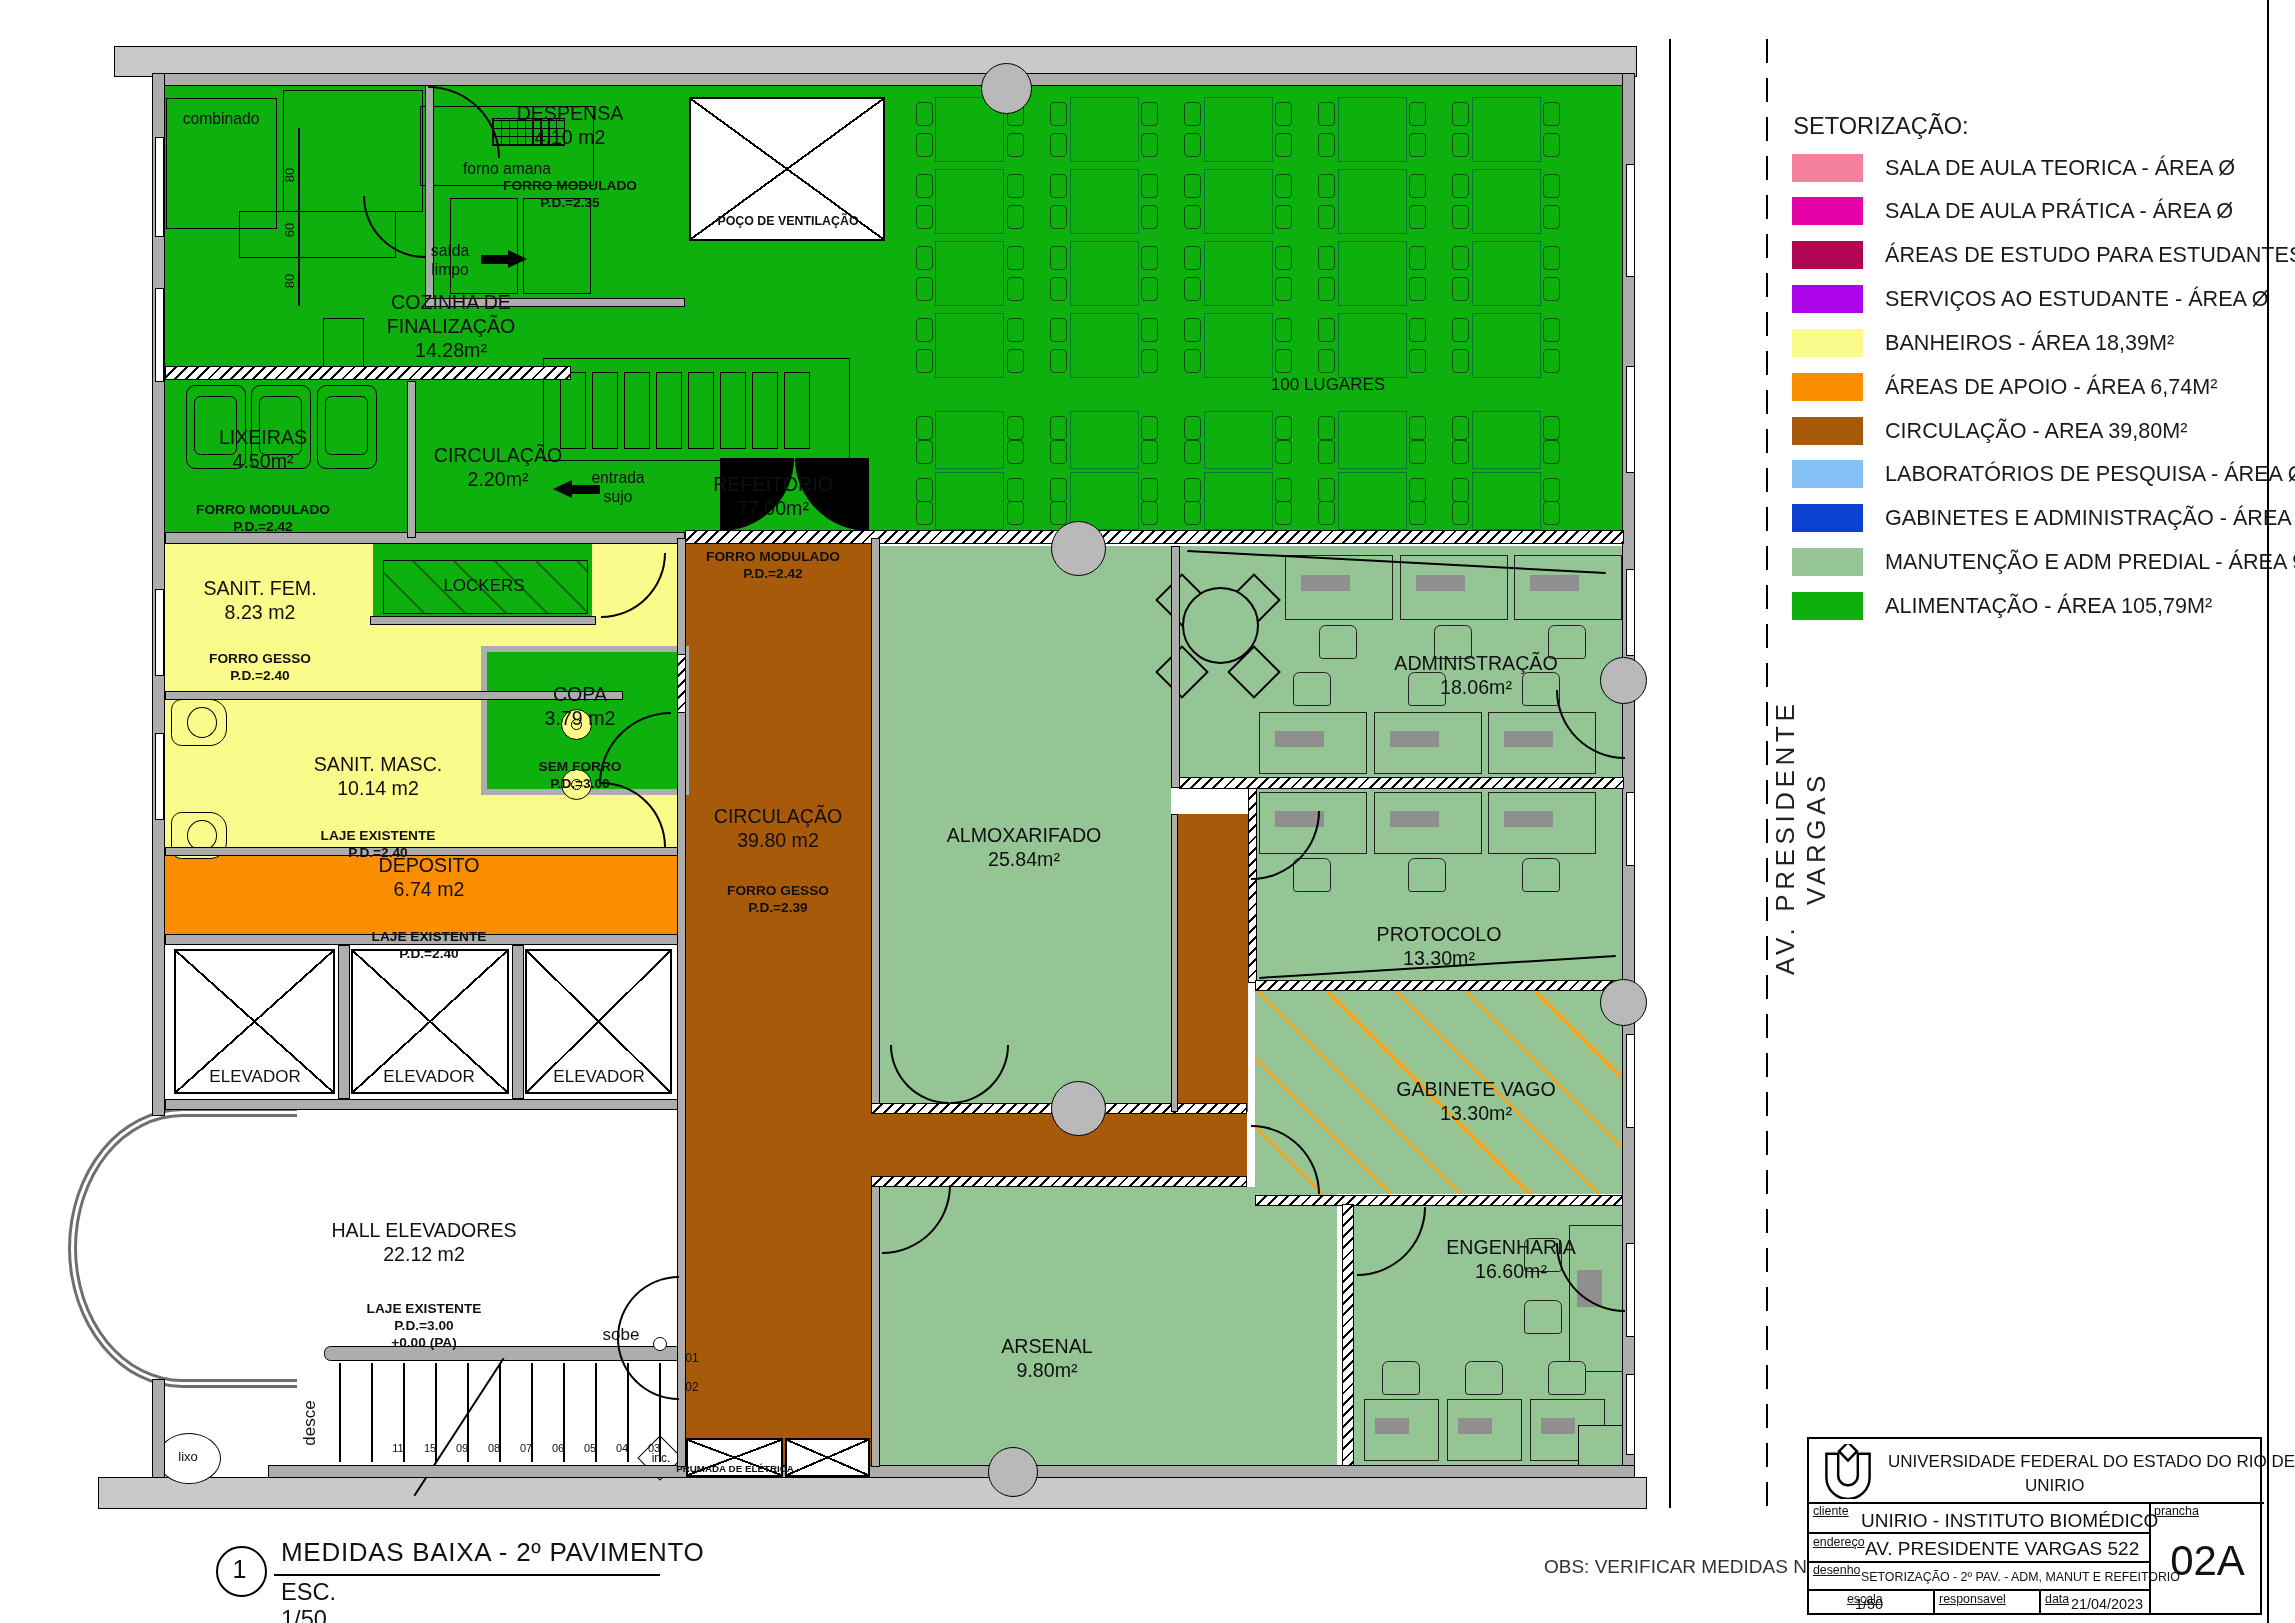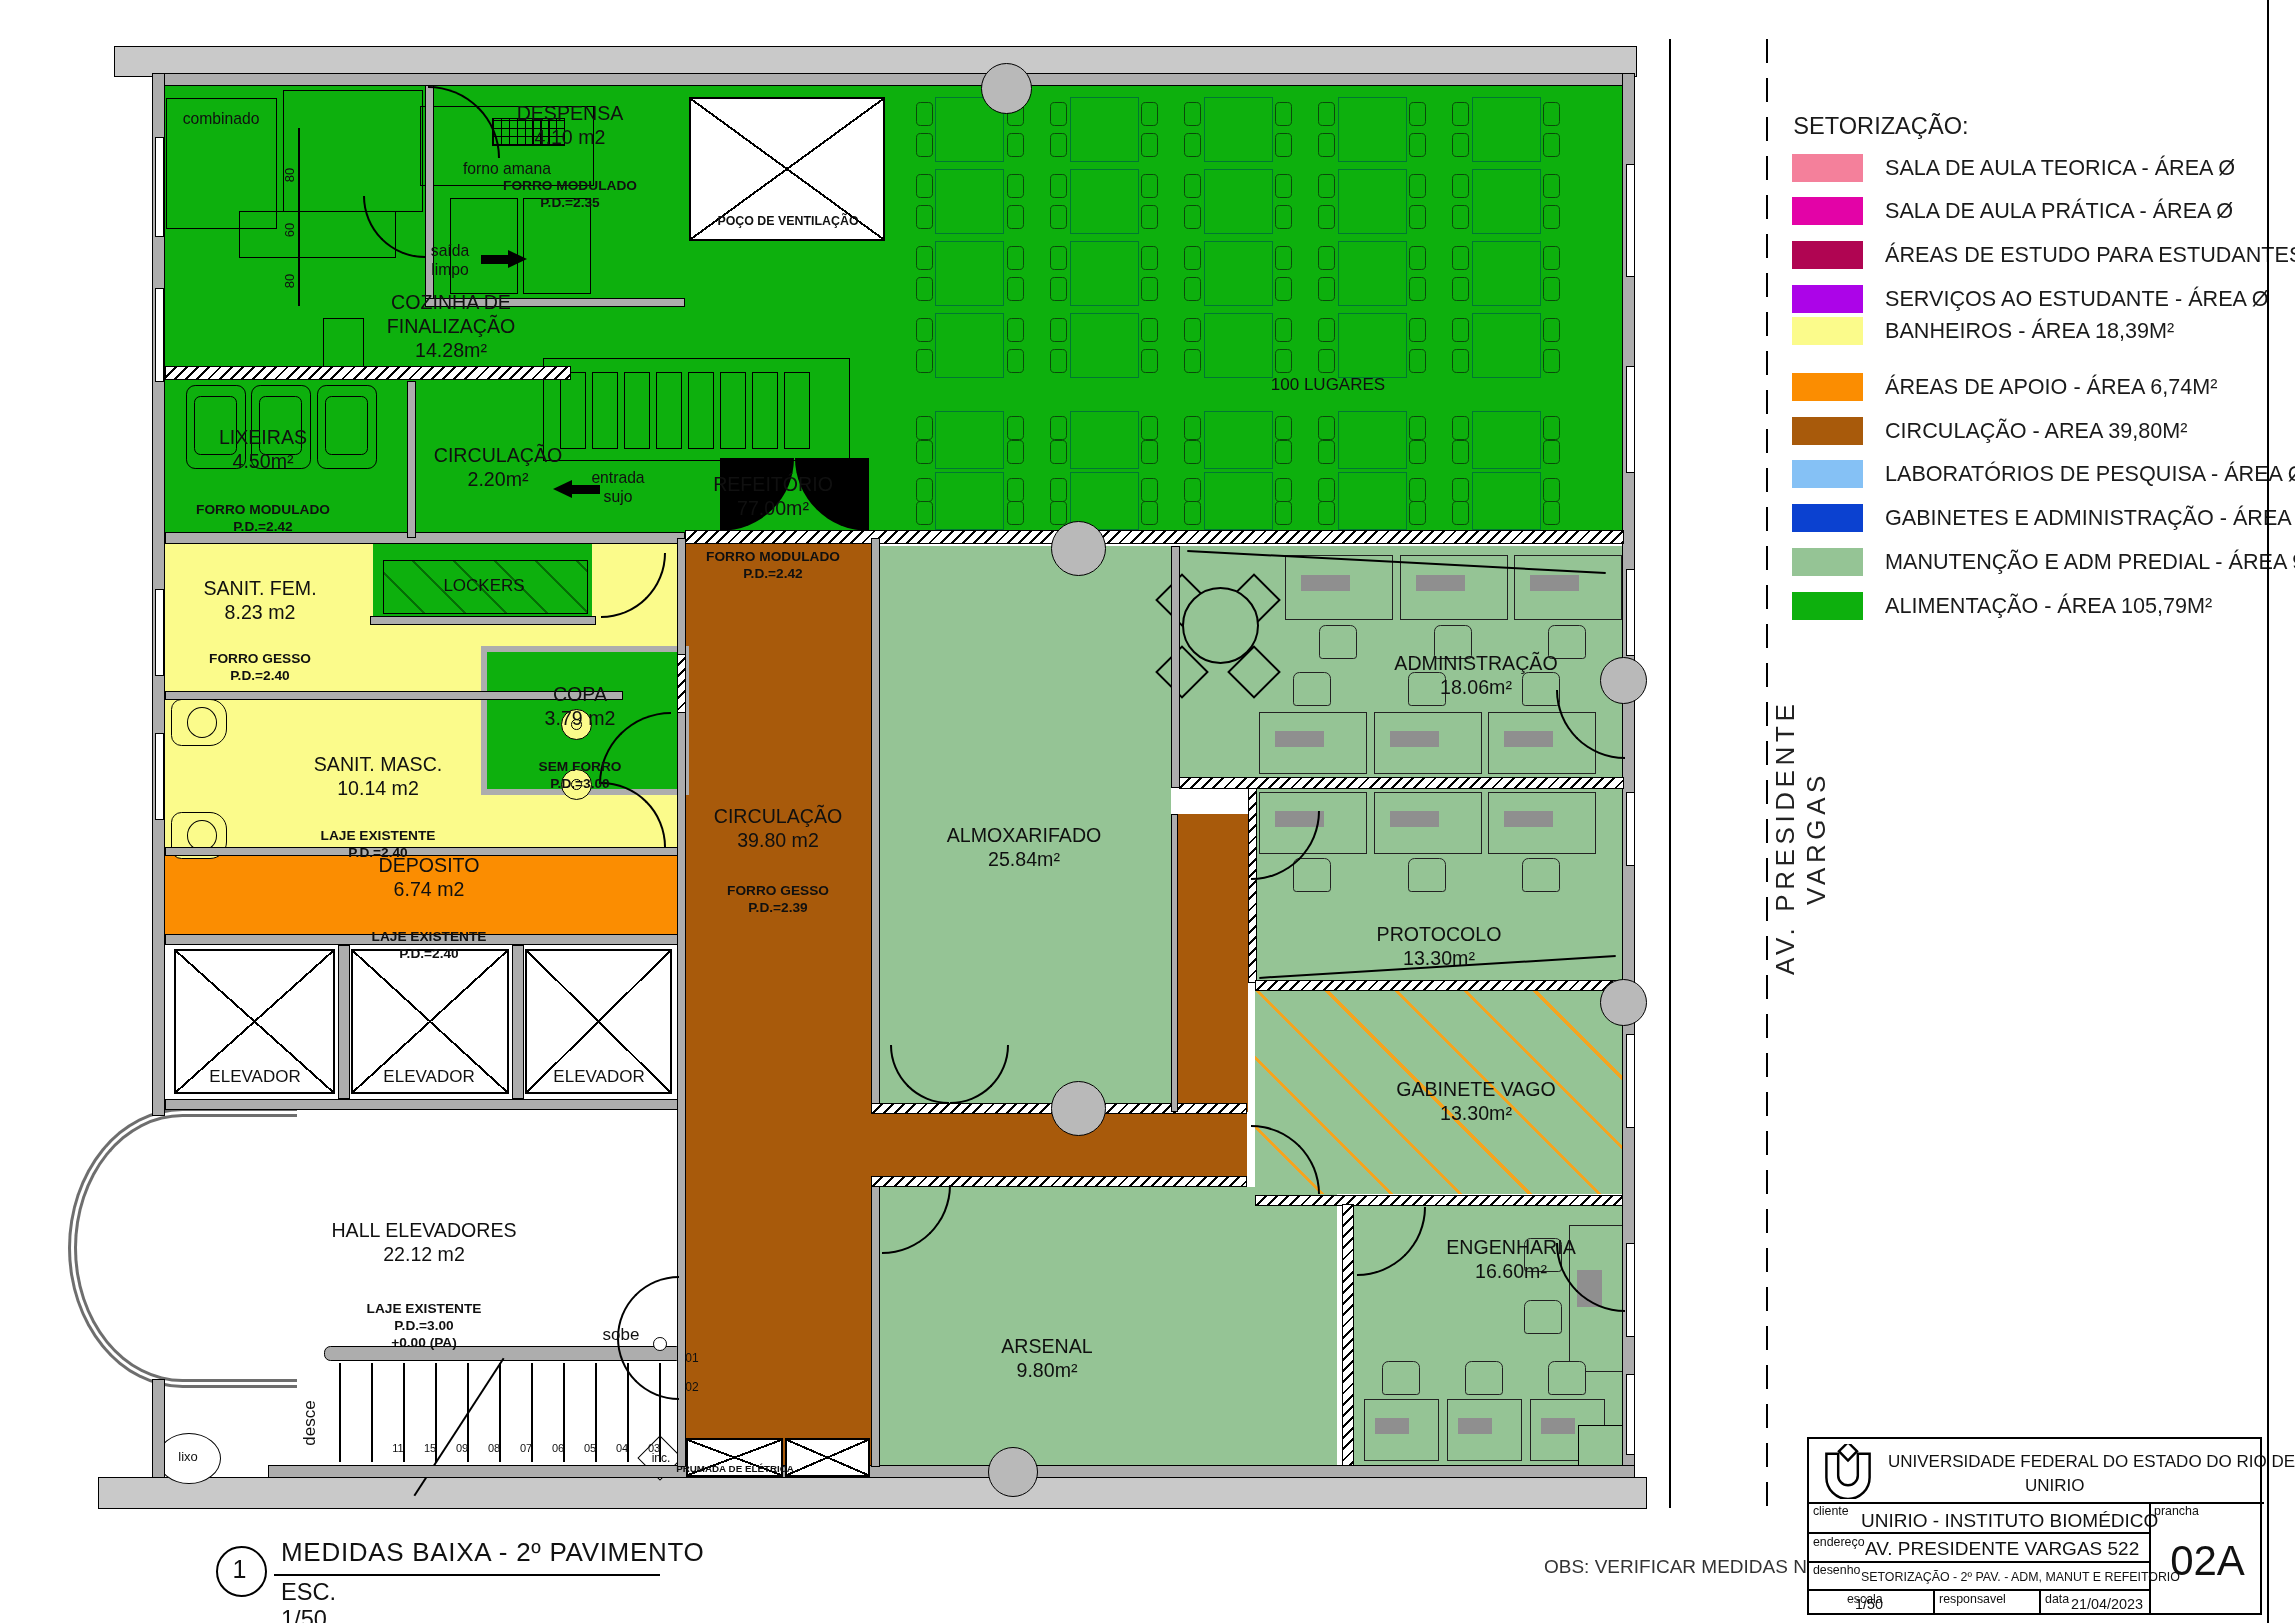--- a/index.html
+++ b/index.html
@@ -43,21 +43,21 @@
                          repeating-linear-gradient(0deg,#000 0 1.3px,transparent 1.3px 7.9px);}
   .tbl{position:absolute;background:#0DB00D;border:1.3px solid #073;z-index:14;box-sizing:border-box;}
   .chairg{position:absolute;background:#0DB00D;border:1.3px solid #0a4a0a;border-radius:4.6px;z-index:13;box-sizing:border-box;}
   .desk{position:absolute;background:#95C495;border:1.3px solid #222;z-index:14;box-sizing:border-box;}
   .desk::after{content:"";position:absolute;left:14%;top:30%;width:46%;height:26%;background:#8f8f8f;}
   .chairm{position:absolute;background:#95C495;border:1.3px solid #222;border-radius:6.5px 6.5px 3.3px 3.3px;z-index:15;box-sizing:border-box;}
   .ln{position:absolute;background:#000;z-index:18;}
   .legend-row{position:absolute;left:0;height:27.5px;}
   .legend-sw{position:absolute;left:0;top:0;width:71px;height:27.5px;}
   .legend-tx{position:absolute;left:93px;top:0;height:27.5px;line-height:27.5px;font-size:21.6px;color:#1a1a1a;white-space:nowrap;}
-  .tb-lab{position:absolute;font-size:12.4px;color:#111;}
+  .tb-lab{position:absolute;font-size:12.4px;color:#111;text-decoration:underline;}
   .tb-val{position:absolute;font-size:19px;color:#111;white-space:nowrap;}
   .arrT{position:absolute;background:#000;z-index:30;}
   .arrH{position:absolute;width:0;height:0;z-index:30;}
 </style>
 </head>
 <body>
 
 <div id="plan">
 
   <div class="abs" style="left:114px;top:46px;width:1521px;height:29px;background:#C9C9C9;border:0.7px solid #000;z-index:0;"></div>
@@ -291,21 +291,21 @@
           <div class="legend-tx">SALA DE AULA PRÁTICA - ÁREA Ø</div>
         </div>
         <div class="legend-row" style="top: 128px; width: 497px;">
           <div class="legend-sw" style="background: rgb(176, 5, 82);"></div>
           <div class="legend-tx">ÁREAS DE ESTUDO PARA ESTUDANTES - ÁREA Ø</div>
         </div>
         <div class="legend-row" style="top: 172px; width: 497px;">
           <div class="legend-sw" style="background: rgb(172, 4, 232);"></div>
           <div class="legend-tx">SERVIÇOS AO ESTUDANTE - ÁREA Ø</div>
         </div>
-        <div class="legend-row" style="top: 204px; width: 497px; text-align: right;">
+        <div class="legend-row" style="top: 216px; width: 497px; text-align: right;">
           <div class="legend-sw" style="background: rgb(251, 251, 139);"></div>
           <div class="legend-tx">BANHEIROS - ÁREA 18,39M²</div>
         </div>
         <div class="legend-row" style="top: 260px; width: 497px;">
           <div class="legend-sw" style="background: rgb(251, 141, 1);"></div>
           <div class="legend-tx">ÁREAS DE APOIO - ÁREA 6,74M²</div>
         </div>
         <div class="legend-row" style="top: 304px; width: 497px;">
           <div class="legend-sw" style="background: rgb(168, 90, 11);"></div>
           <div class="legend-tx">CIRCULAÇÃO  - AREA 39,80M²</div>

